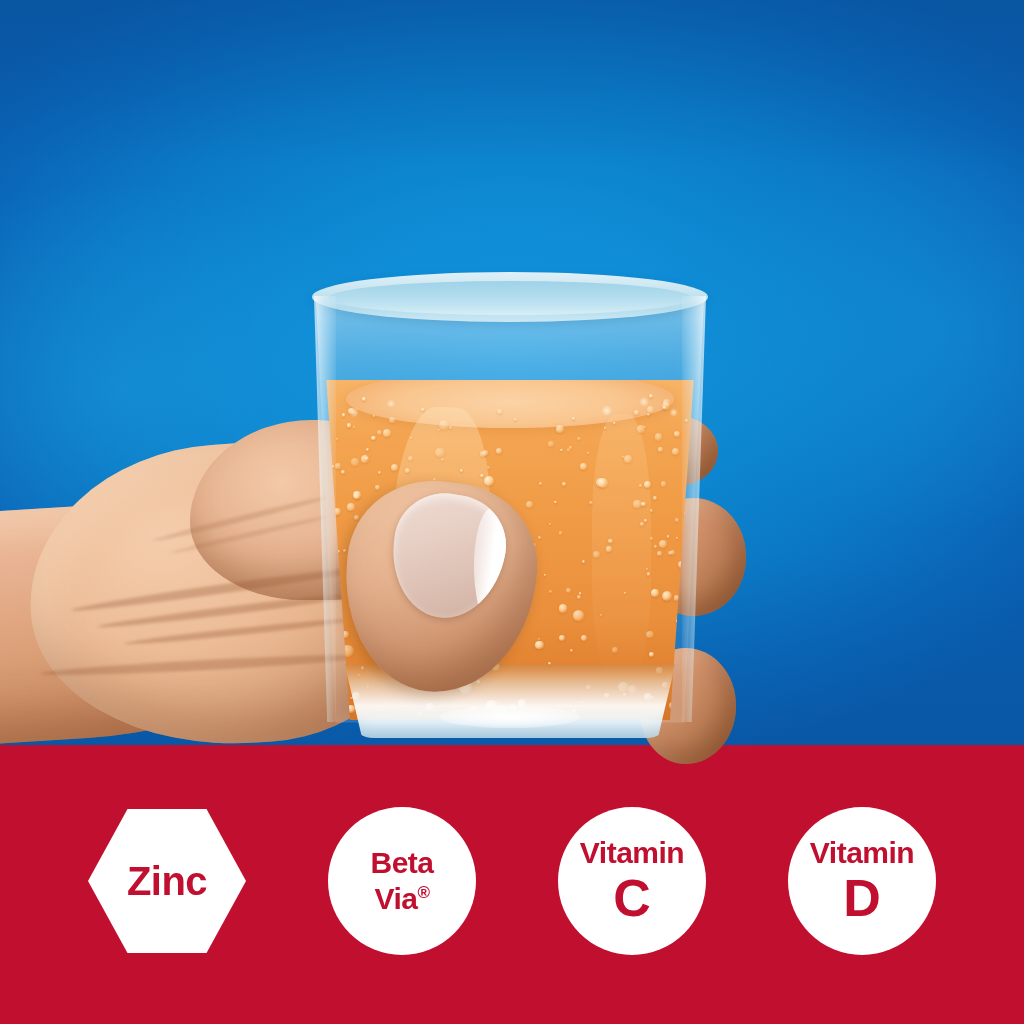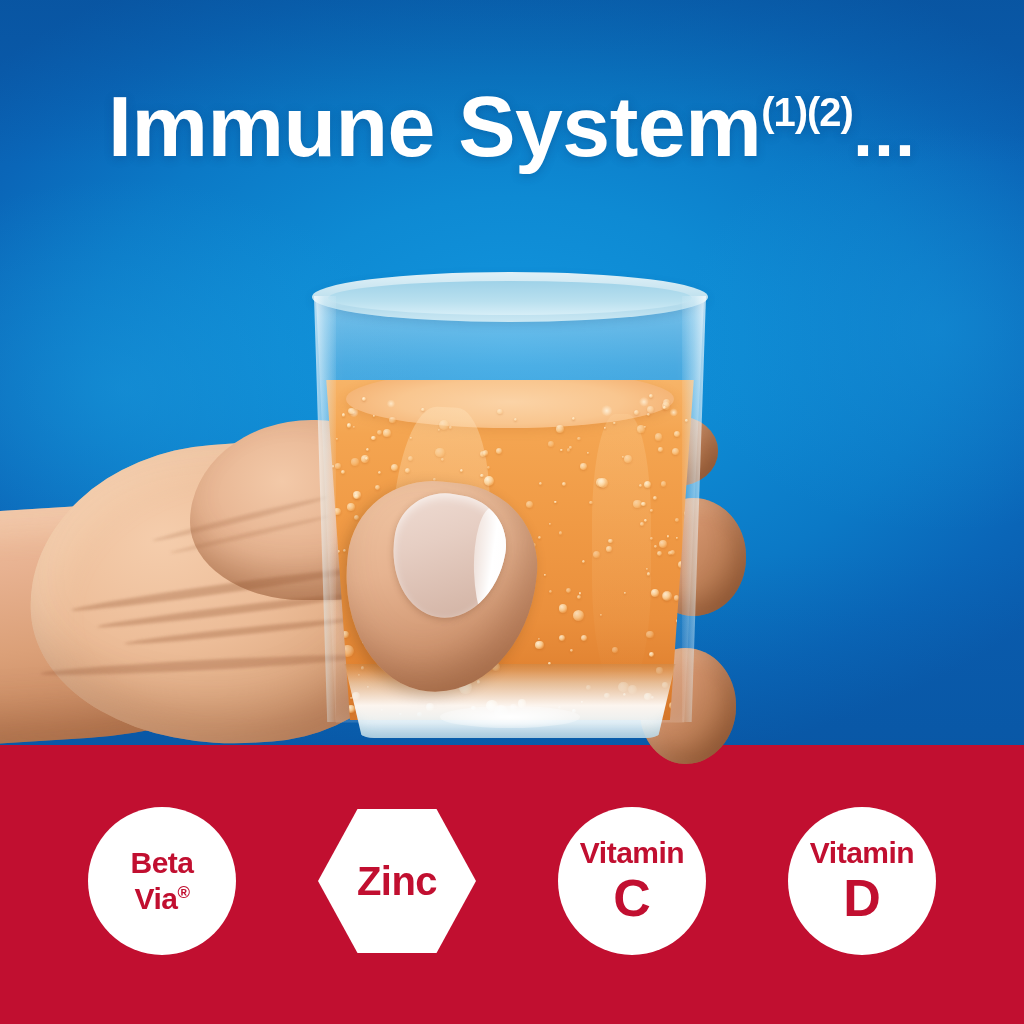--- a/index.html
+++ b/index.html
@@ -223,21 +223,20 @@
 </style>
 </head>
 <body>
 
 <div id="ad">
 
   <div class="bg-blue"></div>
   <div class="bg-red"></div>
 
   <div class="headline">
-    <span class="hl2"><span>Immune System</span><span class="sup">(1)(2)</span><span class="dots">...</span></span>
   </div>
 
   <div class="arm-wrap">
     <div class="forearm"></div>
     <div class="palm"></div>
     <div class="knuckle"></div>
     <div class="crease c1"></div>
     <div class="crease c2"></div>
     <div class="crease c3"></div>
     <div class="crease c4"></div>
@@ -507,29 +506,29 @@
     </div>
   </div>
 
   <div class="arm-wrap" style="z-index:7;">
     <div class="thumb"></div>
     <div class="nail"></div>
   </div>
 
   <div class="badges">
 
+    <div class="badge hex">
+      <span class="b-zinc">Zinc</span>
+    </div>
+
     <div class="badge circle">
       <span class="b-l1">Beta</span>
       <span class="b-l2"><span>Via</span><span class="reg">®</span></span>
     </div>
 
-    <div class="badge hex">
-      <span class="b-zinc">Zinc</span>
-    </div>
-
     <div class="badge circle">
       <span class="b-l1">Vitamin</span>
       <span class="b-big">C</span>
     </div>
 
     <div class="badge circle">
       <span class="b-l1">Vitamin</span>
       <span class="b-big">D</span>
     </div>
 

